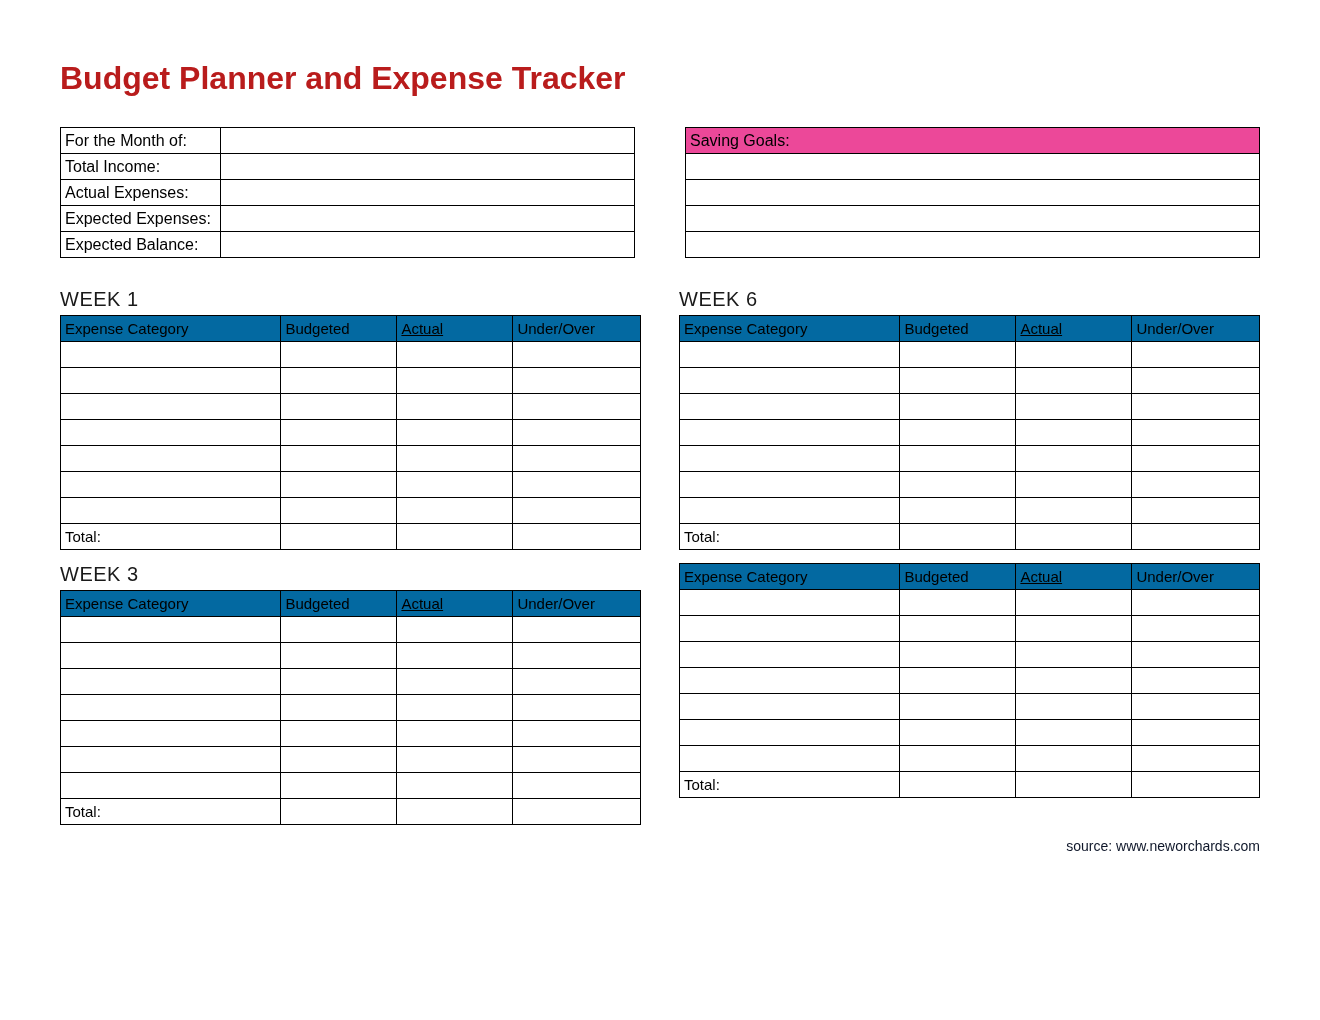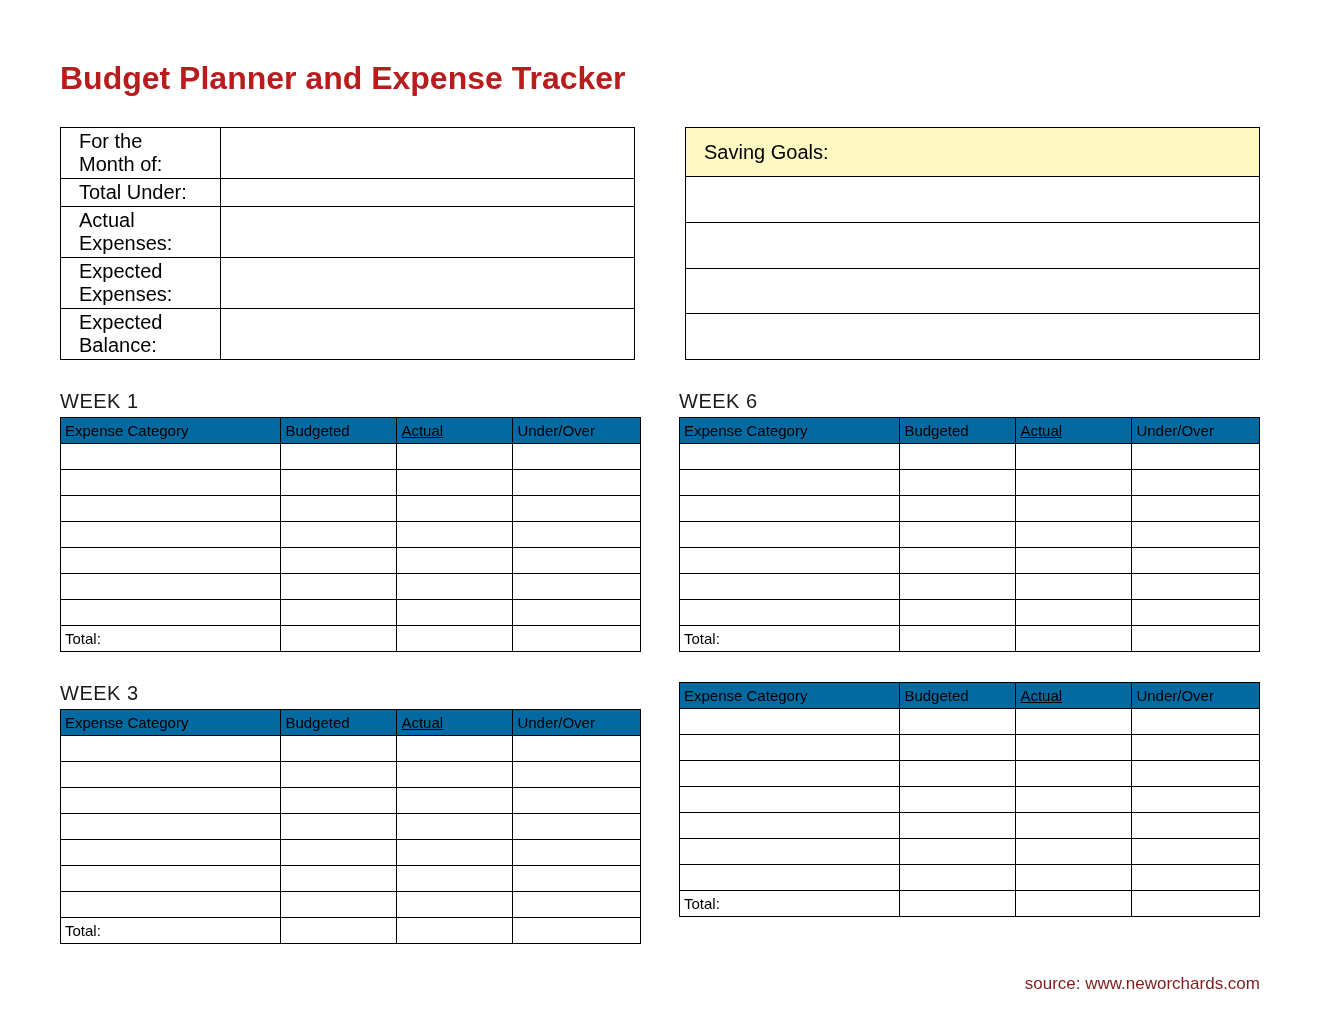--- a/index.html
+++ b/index.html
@@ -20,35 +20,35 @@
       gap: 50px;
       margin-bottom: 30px;
     }
     .summary-table, .goals-table {
       border-collapse: collapse;
       flex: 1;
     }
     .summary-table td, .goals-table td {
       border: 1px solid #000;
       height: 26px;
-      padding: 2px 18px;
-      font-size: 20px;
+      padding: 2px 4px;
+      font-size: 16px;
       vertical-align: middle;
     }
     .summary-table td:first-child {
       width: 160px;
     }
     .goals-table .header-cell {
-      background: #fef9c3;
+      background: #ec4899;
       font-weight: 400;
     }
     .weeks-row {
       display: flex;
       gap: 38px;
-      margin-bottom: 30px;
+      margin-bottom: 13px;
     }
     .week-block {
       flex: 1;
     }
     .week-title {
       font-size: 20px;
       font-weight: 400;
       color: #1a1a1a;
       margin-bottom: 4px;
       letter-spacing: 0.5px;
@@ -68,39 +68,39 @@
     }
     .week-table th {
       background: #0369a1;
     }
     .week-table th:nth-child(1), .week-table td:nth-child(1) { width: 38%; }
     .week-table th:nth-child(2), .week-table td:nth-child(2) { width: 20%; }
     .week-table th:nth-child(3), .week-table td:nth-child(3) { width: 20%; text-decoration: underline; }
     .week-table th:nth-child(4), .week-table td:nth-child(4) { width: 22%; }
     .source {
       text-align: right;
-      font-size: 17px;
-      color: #7f1d1d;
+      font-size: 14px;
+      color: #0f172a;
       margin-top: 8px;
     }
   </style>
 </head>
 <body>
 
 <h1>Budget Planner and Expense Tracker</h1>
 
 <div class="top-row">
   <table class="summary-table">
     <tbody id="summary-body">
         <tr>
           <td>For the Month of:</td>
           <td></td>
         </tr>
         <tr>
-          <td>Total Under:</td>
+          <td>Total Income:</td>
           <td></td>
         </tr>
         <tr>
           <td>Actual Expenses:</td>
           <td></td>
         </tr>
         <tr>
           <td>Expected Expenses:</td>
           <td></td>
         </tr>

